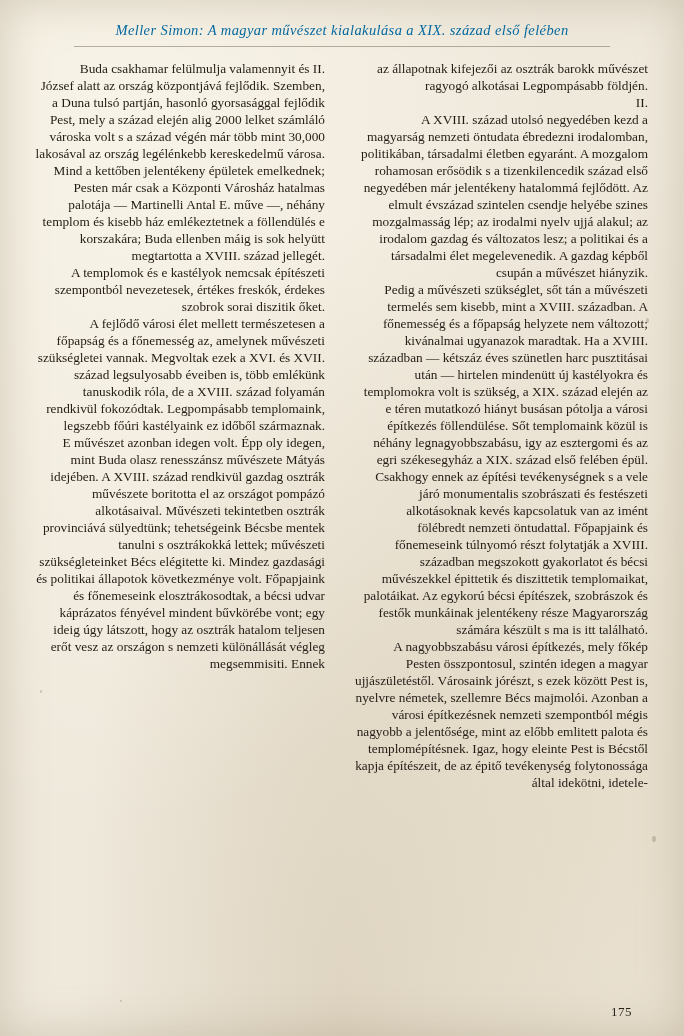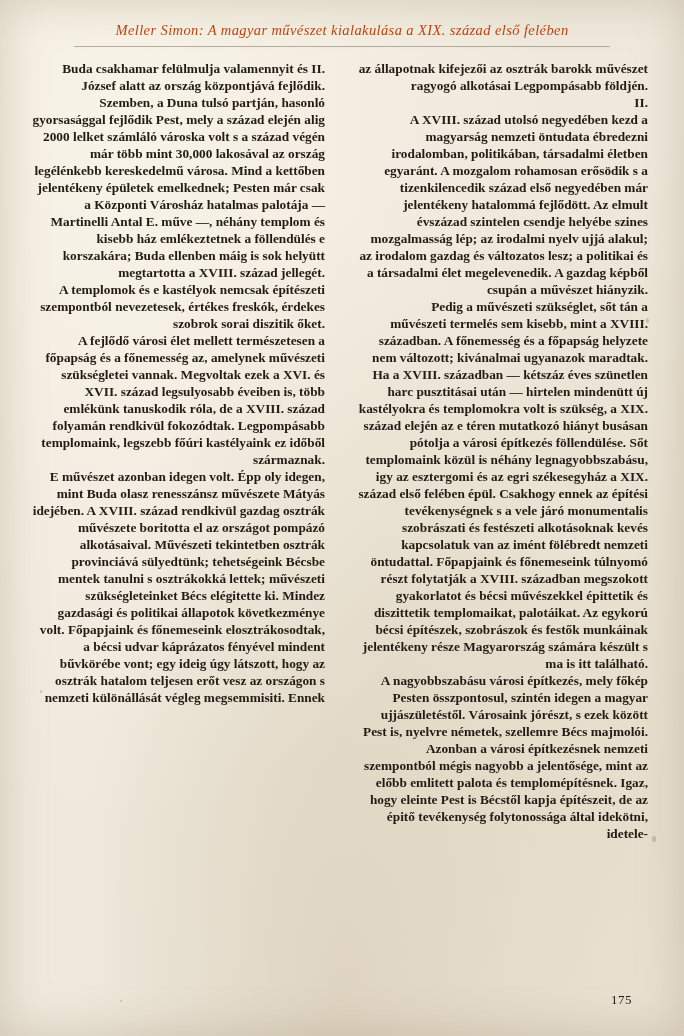--- a/index.html
+++ b/index.html
@@ -32,39 +32,38 @@
   }
   .running-head {
     position: absolute;
     top: 22px;
     left: 0;
     right: 0;
     text-align: center;
     font-style: italic;
     font-size: 14.5px;
     letter-spacing: 0.4px;
-    color: #c2410c;
+    color: #0369a1;
   }
   .rule {
     position: absolute;
     top: 46px;
     left: 74px;
     width: 536px;
     height: 0;
     border-top: 1px solid rgba(60,48,36,0.35);
   }
   .columns {
     position: absolute;
     top: 60px;
     left: 32px;
     width: 620px;
     height: 920px;
     display: flex;
     gap: 30px;
-    font-weight: bold;
   }
   .col {
     width: 293px;
     font-size: 13.3px;
     line-height: 17.0px;
     text-align: justify;
     text-justify: inter-word;
     hyphens: manual;
   }
   .col p {
@@ -77,21 +76,21 @@
   }
   .section-number {
     text-align: center;
     margin: 7px 0 6px 0;
     text-indent: 0;
     font-size: 13.3px;
   }
   .folio {
     position: absolute;
     right: 52px;
-    bottom: 28px;
+    bottom: 16px;
     font-size: 13px;
     letter-spacing: 0.5px;
   }
   .speck {
     position: absolute;
     background: rgba(120,100,74,0.30);
     border-radius: 50%;
     pointer-events: none;
   }
   .edge-shade {

